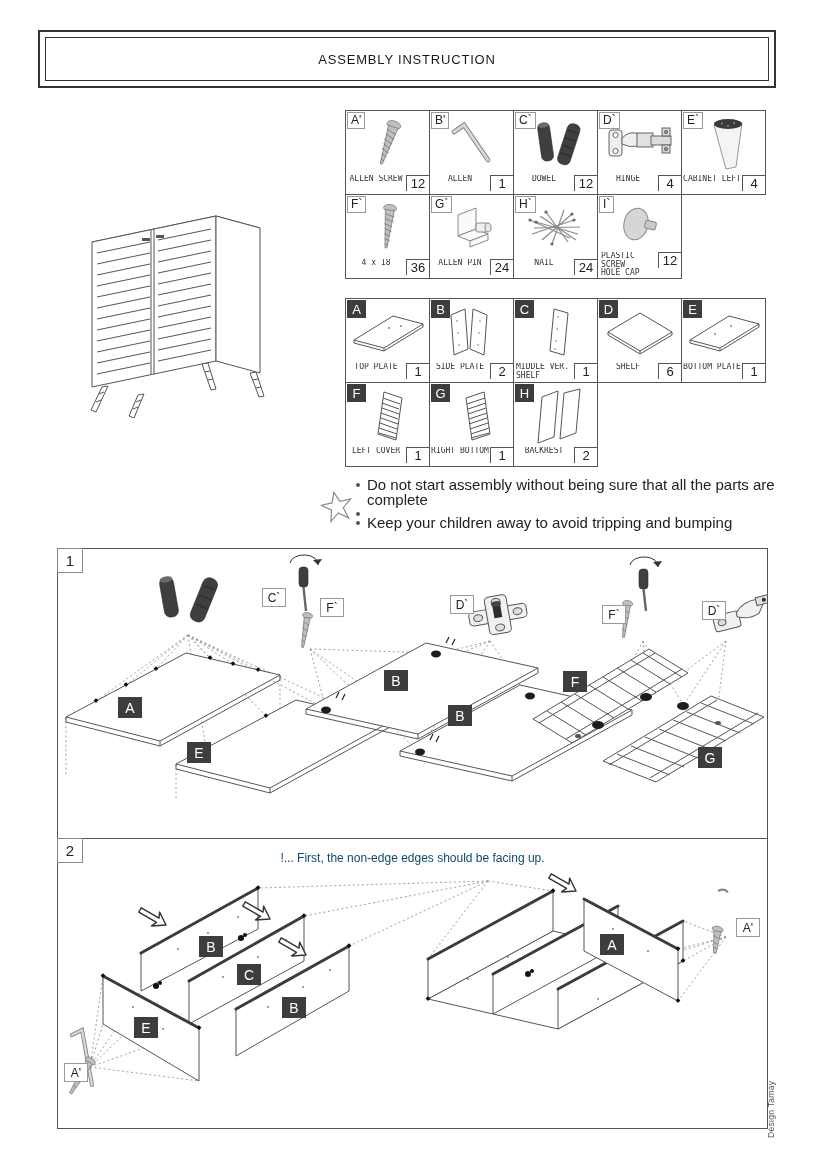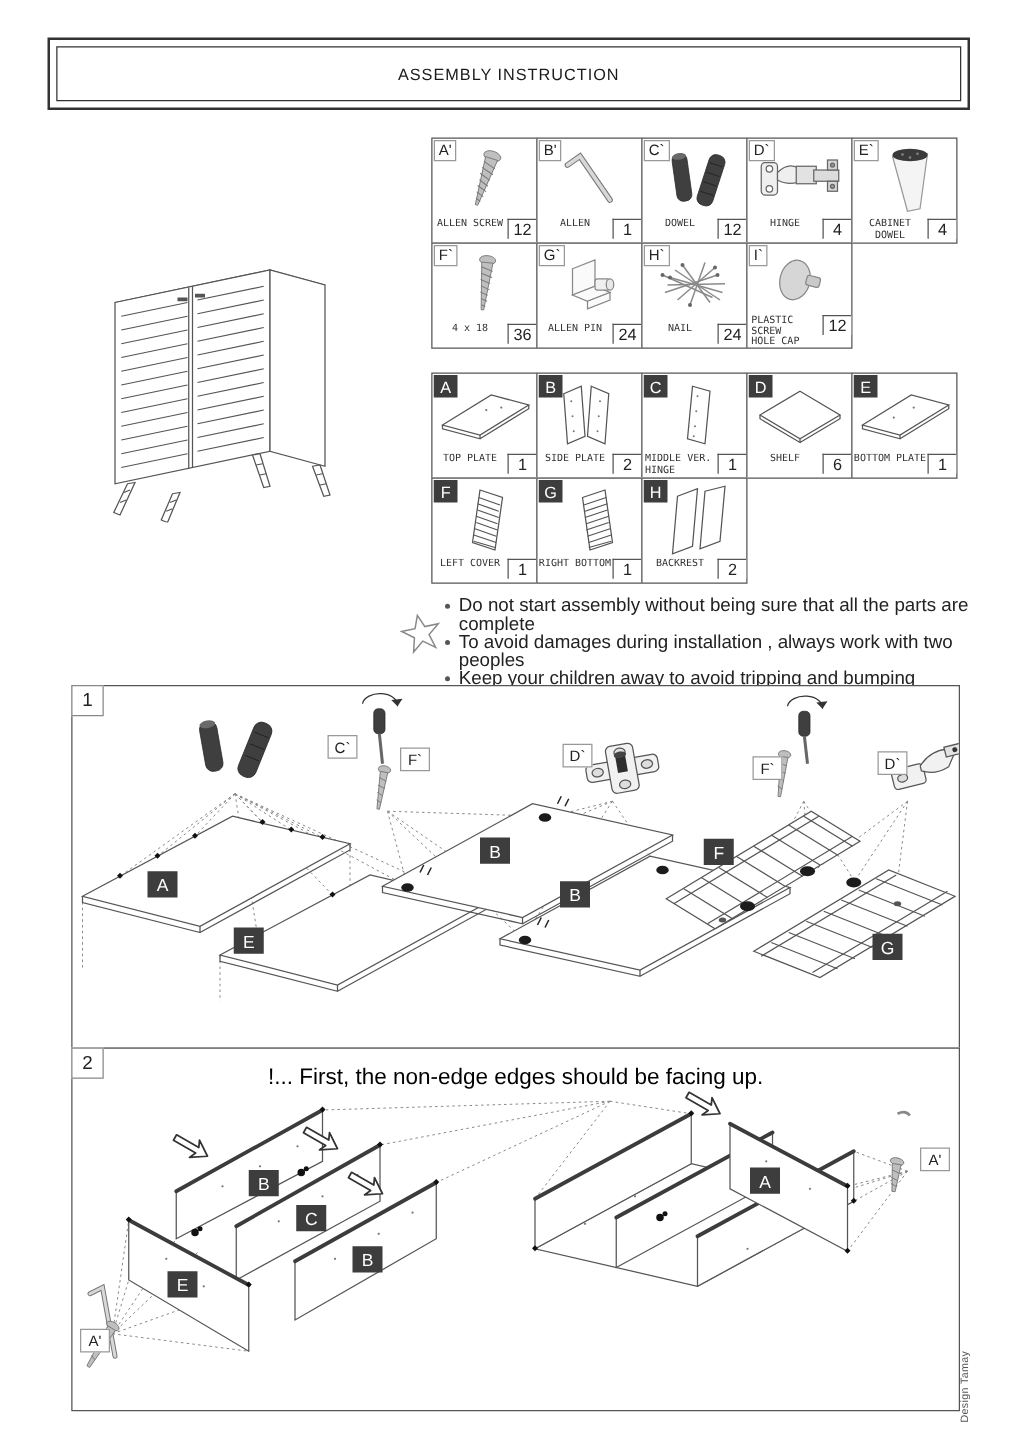--- a/index.html
+++ b/index.html
@@ -32,21 +32,21 @@
   .warn-dot{width:4px;height:4px;border-radius:50%;background:#555;margin:5px 7px 0 0;flex:0 0 auto;}
   
   .step{position:absolute;left:57px;width:711px;border:1px solid #555;box-sizing:border-box;background:#fff;}
   .step-num{position:absolute;top:-1px;left:-1px;width:24px;height:23px;border:1px solid #888;background:#fff;
             display:flex;align-items:center;justify-content:center;font-size:15px;color:#222;z-index:3;}
   .step svg.diagram{position:absolute;left:0;top:0;}
   .badge{position:absolute;background:#3d3d3d;color:#fff;width:24px;height:21px;z-index:3;
          display:flex;align-items:center;justify-content:center;font-size:14px;}
   .tag{position:absolute;background:#fff;border:1px solid #999;color:#222;height:17px;min-width:18px;z-index:3;
        display:flex;align-items:center;justify-content:center;font-size:12px;padding:0 2px;}
-  .caption{position:absolute;top:12px;left:0;right:0;text-align:center;font-size:18px;color:#000000;z-index:2;}
+  .caption{position:absolute;top:12px;left:0;right:0;text-align:center;font-size:12px;color:#0c4a6e;z-index:2;}
   .credit{position:absolute;left:766px;top:1068px;width:14px;height:70px;font-size:8.5px;color:#555;
           writing-mode:vertical-rl;transform:rotate(180deg);text-align:left;letter-spacing:.3px;}
   
   .ln{stroke:#555;fill:none;stroke-width:1;}
   .plate{fill:#fff;stroke:#555;stroke-width:1;}
   .thickedge{stroke:#3c3c3c;stroke-width:3;fill:none;stroke-linecap:round;}
   .dash{stroke:#888;stroke-width:.8;stroke-dasharray:2,2.6;fill:none;}
   .dot{fill:#111;}
   .hole{fill:#777;}
   .metal{fill:#bfbfbf;stroke:#777;stroke-width:.7;}
@@ -200,21 +200,21 @@
         <div class="cell-img">
           <svg width="60" height="58" viewBox="0 0 60 58">
             <path d="M20 10 L32 54 L42 52 L48 8 Z" fill="#f4f4f4" stroke="#999" stroke-width="1"></path>
             <ellipse cx="34" cy="9" rx="14" ry="5" fill="#3a3a3a"></ellipse>
             <circle cx="28" cy="8.5" r="1" fill="#888"></circle>
               <circle cx="40" cy="8" r="1" fill="#888"></circle>
               <circle cx="34" cy="11" r="1" fill="#888"></circle>
           </svg>
         </div>
         <div class="cell-foot">
-            <div class="cell-name">CABINET DOWEL</div>
+            <div class="cell-name">CABINET LEFT</div>
           <div class="cell-qty">4</div>
           </div>
       </div>
     </div>
     <div class="t-row">
       <div class="cell">
         <div class="hw-id">F`</div>
         <div class="cell-img">
           <svg width="60" height="56" viewBox="0 0 60 56">
               <g transform="rotate(6 30 28)">
@@ -337,21 +337,21 @@
             <polygon class="plate" points="28,6 42,10 38,52 24,48"></polygon>
             <g class="hole">
                 <circle cx="32" cy="14" r=".8"></circle>
                 <circle cx="31" cy="26" r=".8"></circle>
                 <circle cx="30" cy="38" r=".8"></circle>
                 <circle cx="29" cy="46" r=".8"></circle>
               </g>
           </svg>
         </div>
         <div class="cell-foot">
-            <div class="cell-name" style="justify-content:flex-start;text-align:left;padding-left:2px;">MIDDLE VER. HINGE</div>
+            <div class="cell-name" style="justify-content:flex-start;text-align:left;padding-left:2px;">MIDDLE VER. SHELF</div>
           <div class="cell-qty">1</div>
           </div>
       </div>
       <div class="cell">
         <div class="pn-id">D</div>
         <div class="cell-img">
           <svg width="76" height="54" viewBox="0 0 76 54">
             <polygon class="plate" points="38,8 70,27 38,46 6,27"></polygon>
             <path class="ln" d="M6 27 L6 30 L38 49 L38 46 M38 49 L70 30 L70 27"></path>
           </svg>
@@ -443,21 +443,20 @@
       <polygon points="17,2 21,12 32,12 23,19 26,30 17,23 8,30 11,19 2,12 13,12" fill="#fff" stroke="#888" stroke-width="1.2" transform="rotate(-12 17 17)"></polygon>
     </svg>
   </div>
   <div class="warn-list">
     <div class="warn-item">
         <span class="warn-dot"></span>
         <span>Do not start assembly without being sure that all the parts are complete</span>
       </div>
     <div class="warn-item">
         <span class="warn-dot"></span>
-        <span>To avoid damages during installation , always work with two peoples</span>
       </div>
     <div class="warn-item">
         <span class="warn-dot"></span>
         <span>Keep your children away to avoid tripping and bumping</span>
       </div>
   </div>
 
   <div class="step" style="top:548px;height:291px;">
     <div class="step-num">1</div>
     <svg class="diagram" width="709" height="289" viewBox="0 0 709 289">

